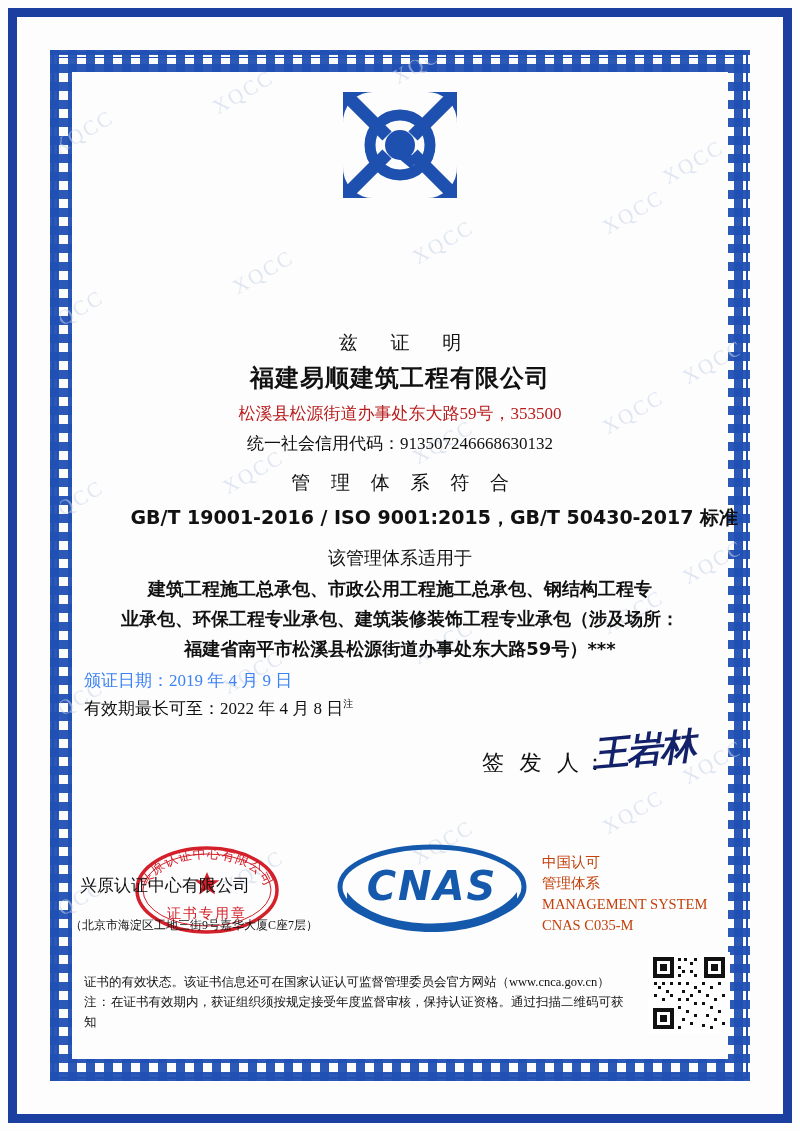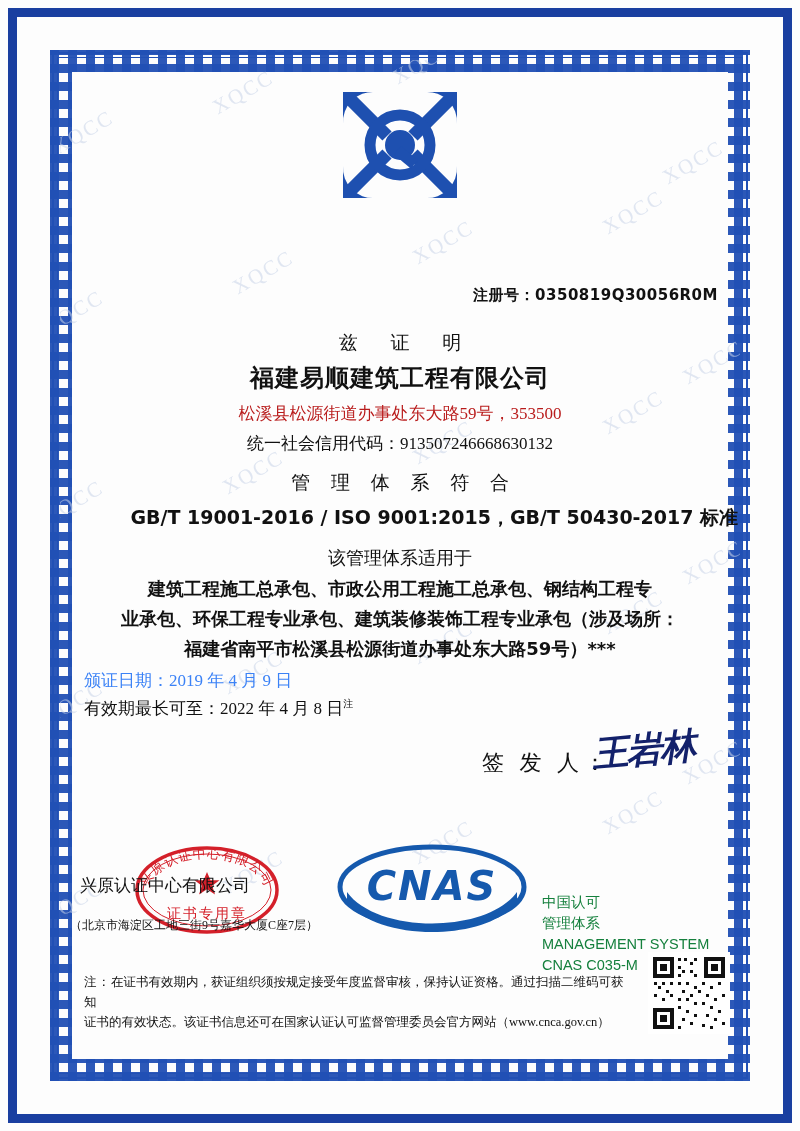--- a/index.html
+++ b/index.html
@@ -195,25 +195,24 @@
     position:absolute;top:855px;left:8px;
     font-size:12px;color:#111;
   }
   
   .cnas{
     position:absolute;top:780px;left:275px;
     width:190px;height:90px;font-style:italic;
   }
   .cnas-lines{
     position:absolute;top:790px;left:480px;
-    font-family:Liberation Sans, sans-serif;
+    font-family:Liberation Serif, serif;
     font-size:14.5px;
     line-height:21px;
-    color:#15803d;
-    margin-top:40px;
+    color:#c2410c;
   }
   
   .qr{
     position:absolute;right:8px;top:890px;
     width:78px;height:78px;
     background:
       repeating-linear-gradient(0deg,#111 0 3px,#fff 3px 6px),
       repeating-linear-gradient(90deg,#111 0 3px,#fff 3px 6px);
     background-blend-mode:multiply;
     border:2px solid #fff;
@@ -294,21 +293,20 @@
           <path d="M40 114 A30 30 0 0 1 8 82 L8 114 Z"></path>
           <path d="M90 114 A30 30 0 0 0 122 82 L122 114 Z"></path>
         </g>
         <circle cx="65" cy="61" r="30" fill="none" stroke="#1e50b0" stroke-width="11"></circle>
         <circle cx="65" cy="61" r="15" fill="#1e50b0"></circle>
         <rect x="66" y="62" width="22" height="11" fill="#1e50b0" transform="rotate(40 66 62)"></rect>
       </svg>
     </div>
 
 
-    <div class="reg-no"><span>注册号：</span><span>0350819Q30056R0M</span></div>
 
     <div class="hereby">兹 证 明</div>
     <div class="company">福建易顺建筑工程有限公司</div>
     <div class="address">松溪县松源街道办事处东大路59号，353500</div>
     <div class="credit">统一社会信用代码：913507246668630132</div>
 
     <div class="conform">管 理 体 系 符 合</div>
     <div class="standards">GB/T 19001-2016 / ISO 9001:2015，GB/T 50430-2017 标准</div>
 
     <div class="scope-head">该管理体系适用于</div>
@@ -413,18 +411,18 @@
           <rect x="32" y="64" width="3" height="3"></rect>
             <rect x="40" y="68" width="3" height="3"></rect>
             <rect x="28" y="72" width="3" height="3"></rect>
           <rect x="44" y="48" width="3" height="3"></rect>
             <rect x="36" y="44" width="3" height="3"></rect>
         </g>
       </svg>
     </div>
 
     <div class="note">
+      <div>证书的有效状态。该证书信息还可在国家认证认可监督管理委员会官方网站（www.cnca.gov.cn）</div>
       <div><span class="lbl">注：</span><span>在证书有效期内，获证组织须按规定接受年度监督审核，保持认证资格。通过扫描二维码可获知</span></div>
-      <div>证书的有效状态。该证书信息还可在国家认证认可监督管理委员会官方网站（www.cnca.gov.cn）</div>
     </div>
 
   </div>
 </div>
 
 </body></html>

